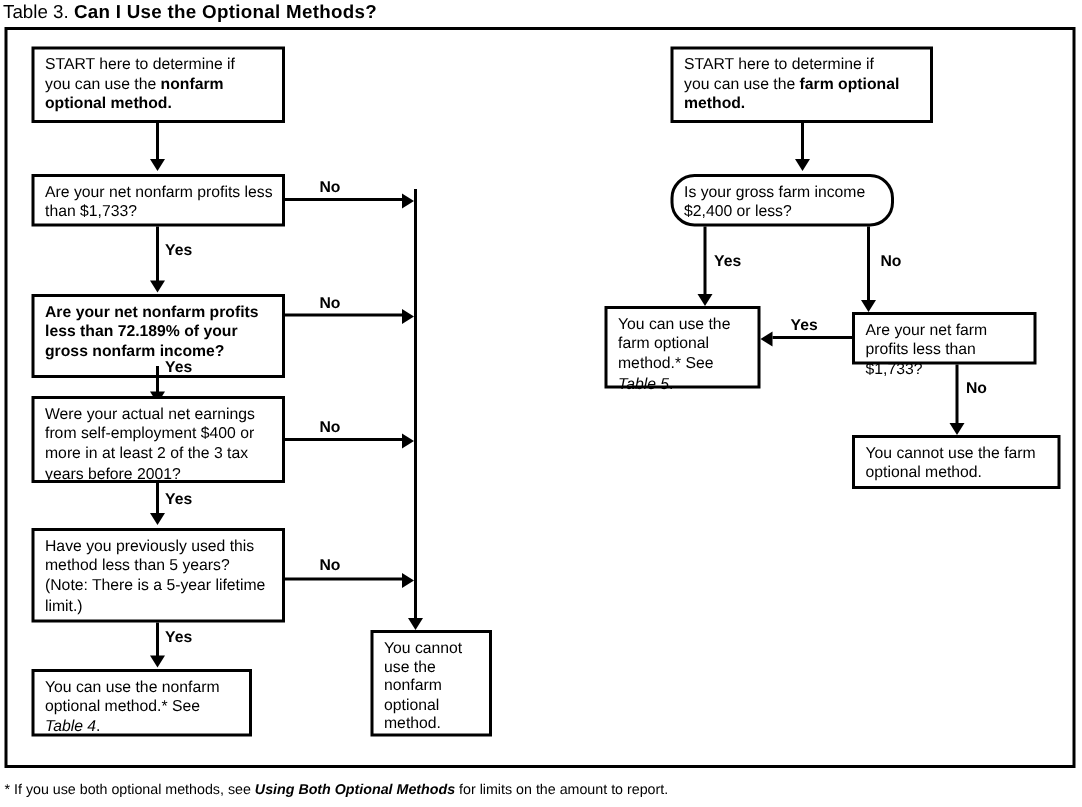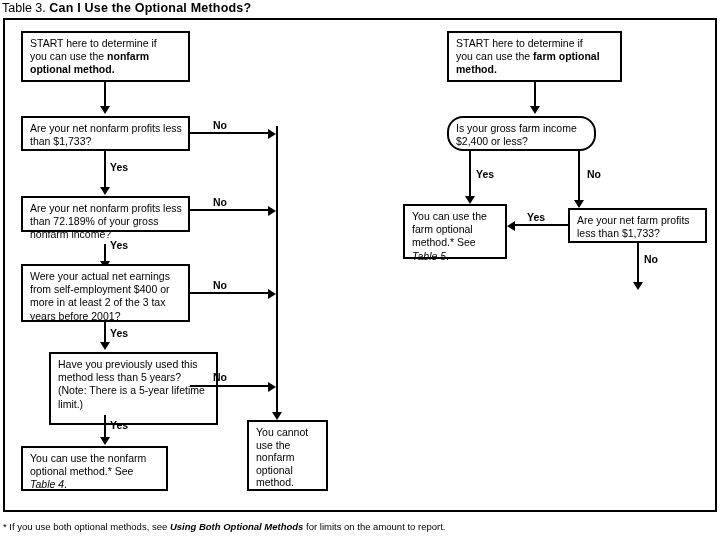--- a/index.html
+++ b/index.html
@@ -133,21 +133,21 @@
   </div>
 
   <div class="hline" style="left:190px; top:132px; width:82px;"></div>
   <div class="arrow-right" style="left:268px; top:129px;"></div>
   <div class="elabel" style="left:213px; top:119px;">No</div>
 
   <div class="vline" style="left:104px; top:151px; height:38px;"></div>
   <div class="arrow-down" style="left:100px; top:187px;"></div>
   <div class="elabel" style="left:110px; top:161px;">Yes</div>
 
-  <div class="fbox" style="left:21px; top:196px; width:169px; height:36px;">
+  <div class="fbox" style="left:21px; top:196px; width:169px; height:56px;font-weight:bold;">
     <span>Are your net nonfarm profits less than 72.189% of your gross nonfarm income?</span>
   </div>
 
   <div class="hline" style="left:190px; top:209px; width:82px;"></div>
   <div class="arrow-right" style="left:268px; top:206px;"></div>
   <div class="elabel" style="left:213px; top:196px;">No</div>
 
   <div class="vline" style="left:104px; top:244px; height:20px;"></div>
   <div class="arrow-down" style="left:100px; top:261px;"></div>
   <div class="elabel" style="left:110px; top:239px;">Yes</div>
@@ -157,21 +157,21 @@
   </div>
 
   <div class="hline" style="left:190px; top:292px; width:82px;"></div>
   <div class="arrow-right" style="left:268px; top:289px;"></div>
   <div class="elabel" style="left:213px; top:279px;">No</div>
 
   <div class="vline" style="left:104px; top:322px; height:22px;"></div>
   <div class="arrow-down" style="left:100px; top:342px;"></div>
   <div class="elabel" style="left:110px; top:327px;">Yes</div>
 
-  <div class="fbox" style="left:21px; top:352px; width:169px; height:73px;margin-left:28px;">
+  <div class="fbox" style="left:21px; top:352px; width:169px; height:63px;">
     <span>Have you previously used this method less than 5 years? (Note: There is a 5-year lifetime limit.)</span>
   </div>
 
   <div class="hline" style="left:190px; top:385px; width:82px;"></div>
   <div class="arrow-right" style="left:268px; top:382px;"></div>
   <div class="elabel" style="left:213px; top:371px;">No</div>
 
   <div class="vline" style="left:104px; top:415px; height:24px;"></div>
   <div class="arrow-down" style="left:100px; top:437px;"></div>
   <div class="elabel" style="left:110px; top:419px;">Yes</div>
@@ -205,30 +205,33 @@
   <div class="elabel" style="left:476px; top:168px;">Yes</div>
 
   <div class="vline" style="left:578px; top:151px; height:51px;"></div>
   <div class="arrow-down" style="left:574px; top:200px;"></div>
   <div class="elabel" style="left:587px; top:168px;">No</div>
 
   <div class="fbox" style="left:403px; top:204px; width:104px; height:55px;">
     <span>You can use the farm optional method.* See </span><i>Table 5</i><span>.</span>
   </div>
 
-  <div class="fbox" style="left:568px; top:208px; width:139px; height:35px;">
+  <div class="fbox" style="left:568px; top:208px; width:123px; height:35px;">
     <span>Are your net farm profits less than $1,733?</span>
   </div>
 
   <div class="hline" style="left:515px; top:224px; width:53px;"></div>
   <div class="arrow-left" style="left:507px; top:221px;"></div>
   <div class="elabel" style="left:527px; top:211px;">Yes</div>
 
   <div class="vline" style="left:637px; top:243px; height:41px;"></div>
   <div class="arrow-down" style="left:633px; top:282px;"></div>
   <div class="elabel" style="left:644px; top:253px;">No</div>
 
+  <div class="fbox" style="left:568px; top:290px; width:139px; height:36px;">
+    <span>You cannot use the farm optional method.</span>
+  </div>
 
   <div id="footnote">
     <span>* If you use both optional methods, see </span><span class="fn-italic">Using Both Optional Methods</span><span> for limits on the amount to report.</span>
   </div>
 
 </div>
 
 </body></html>

